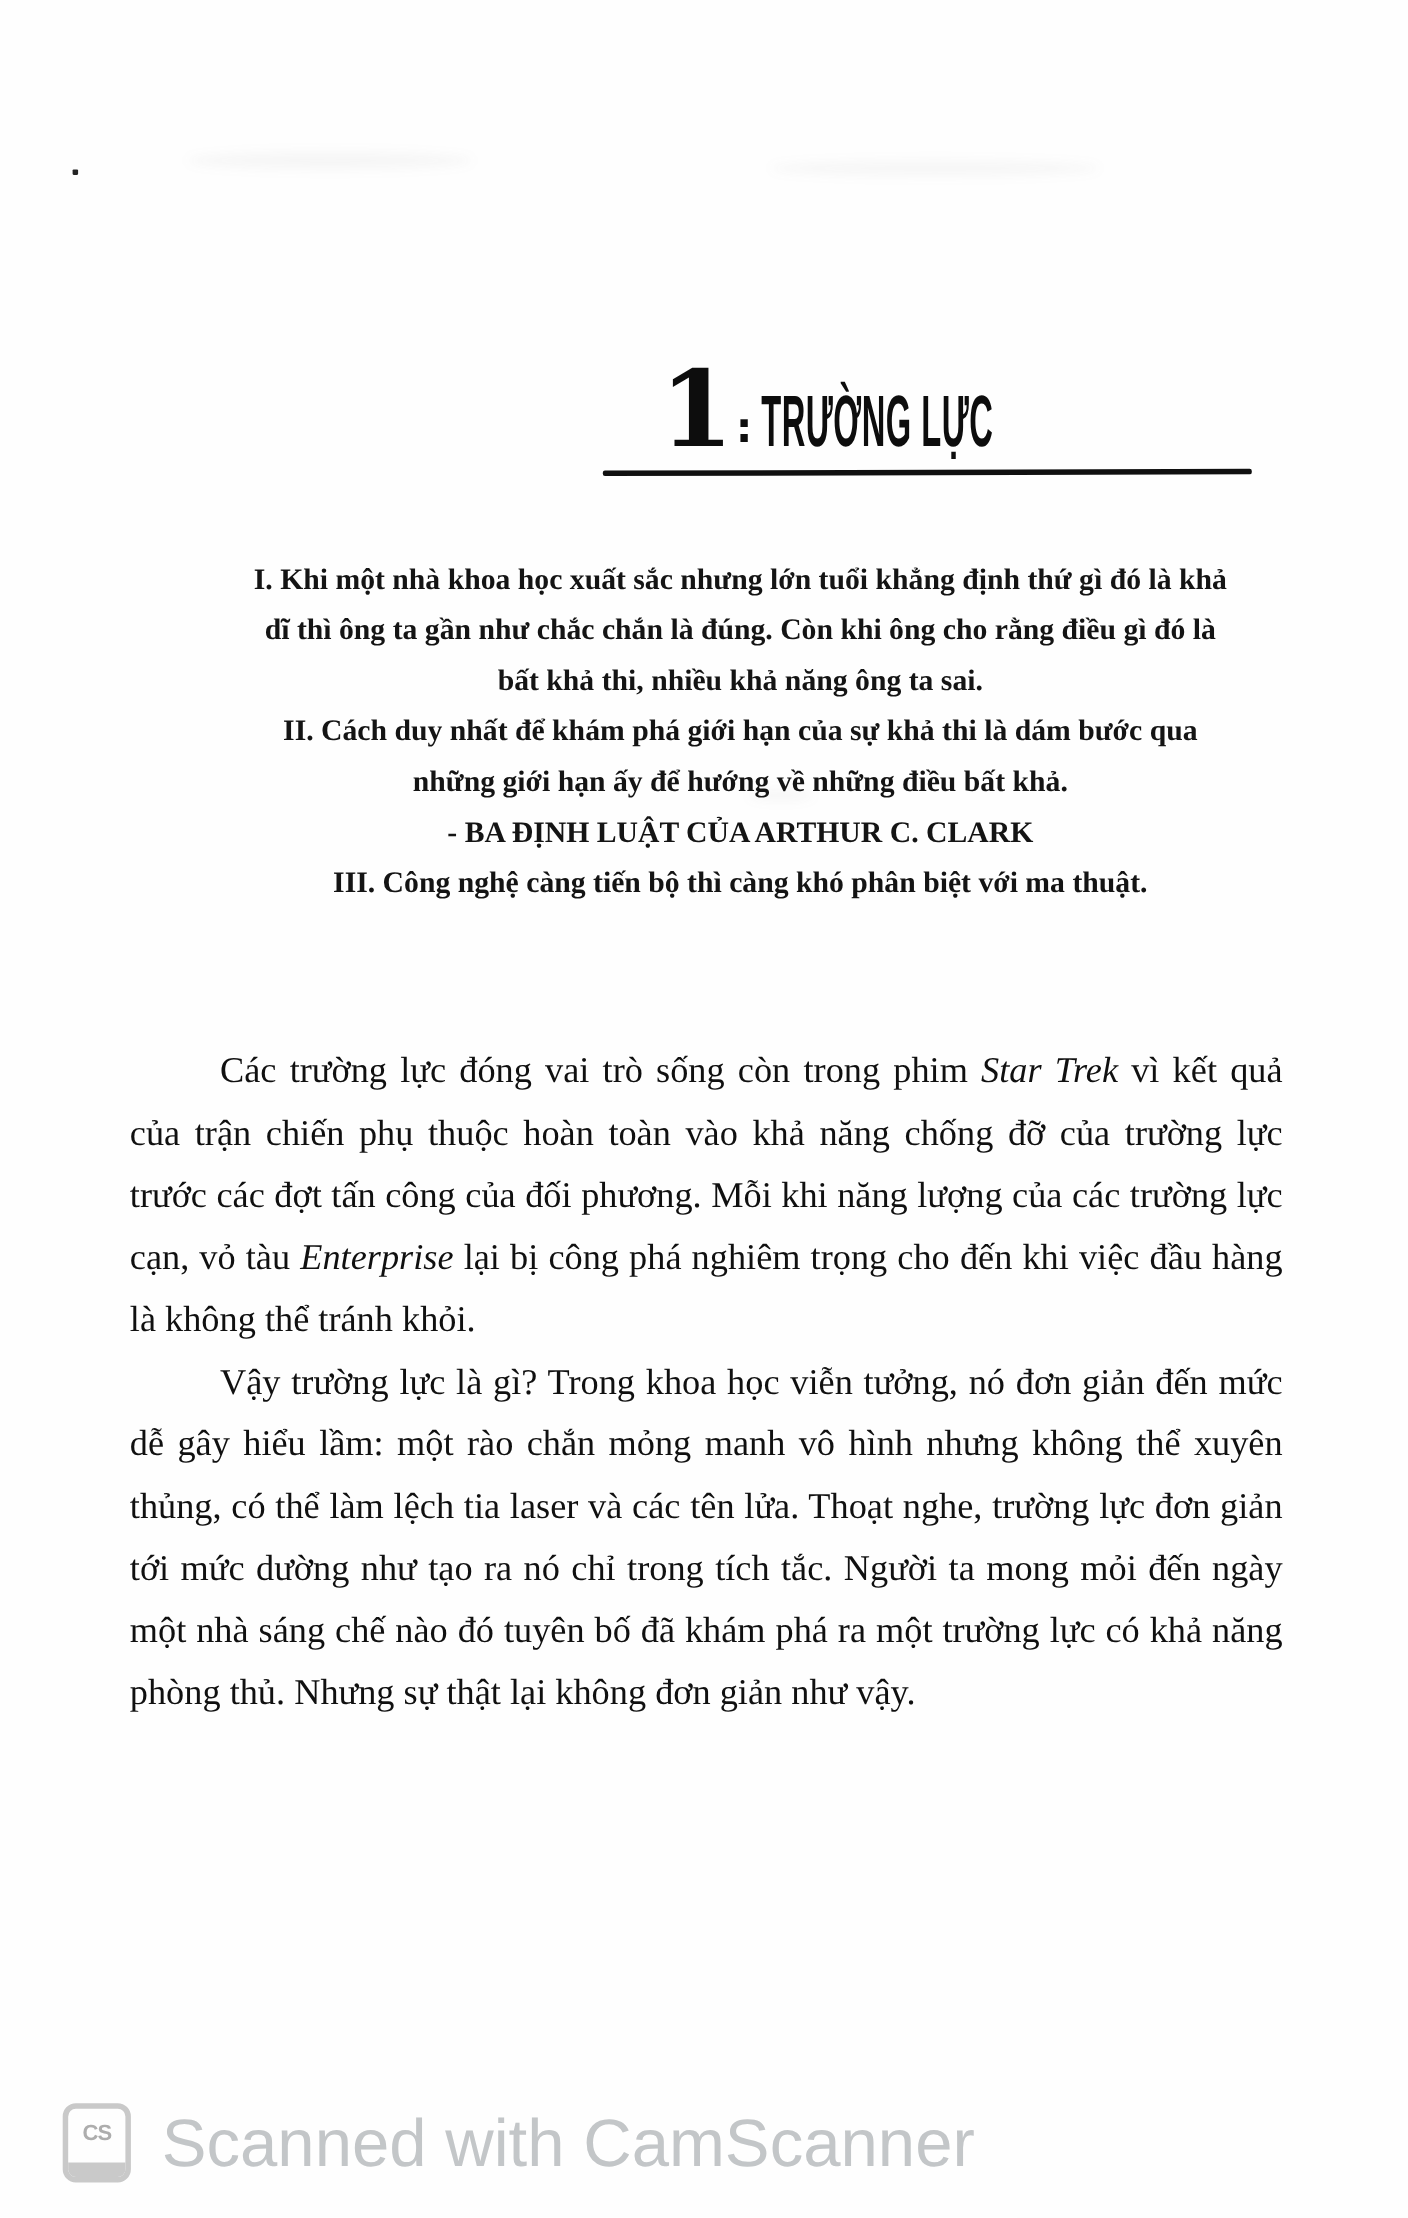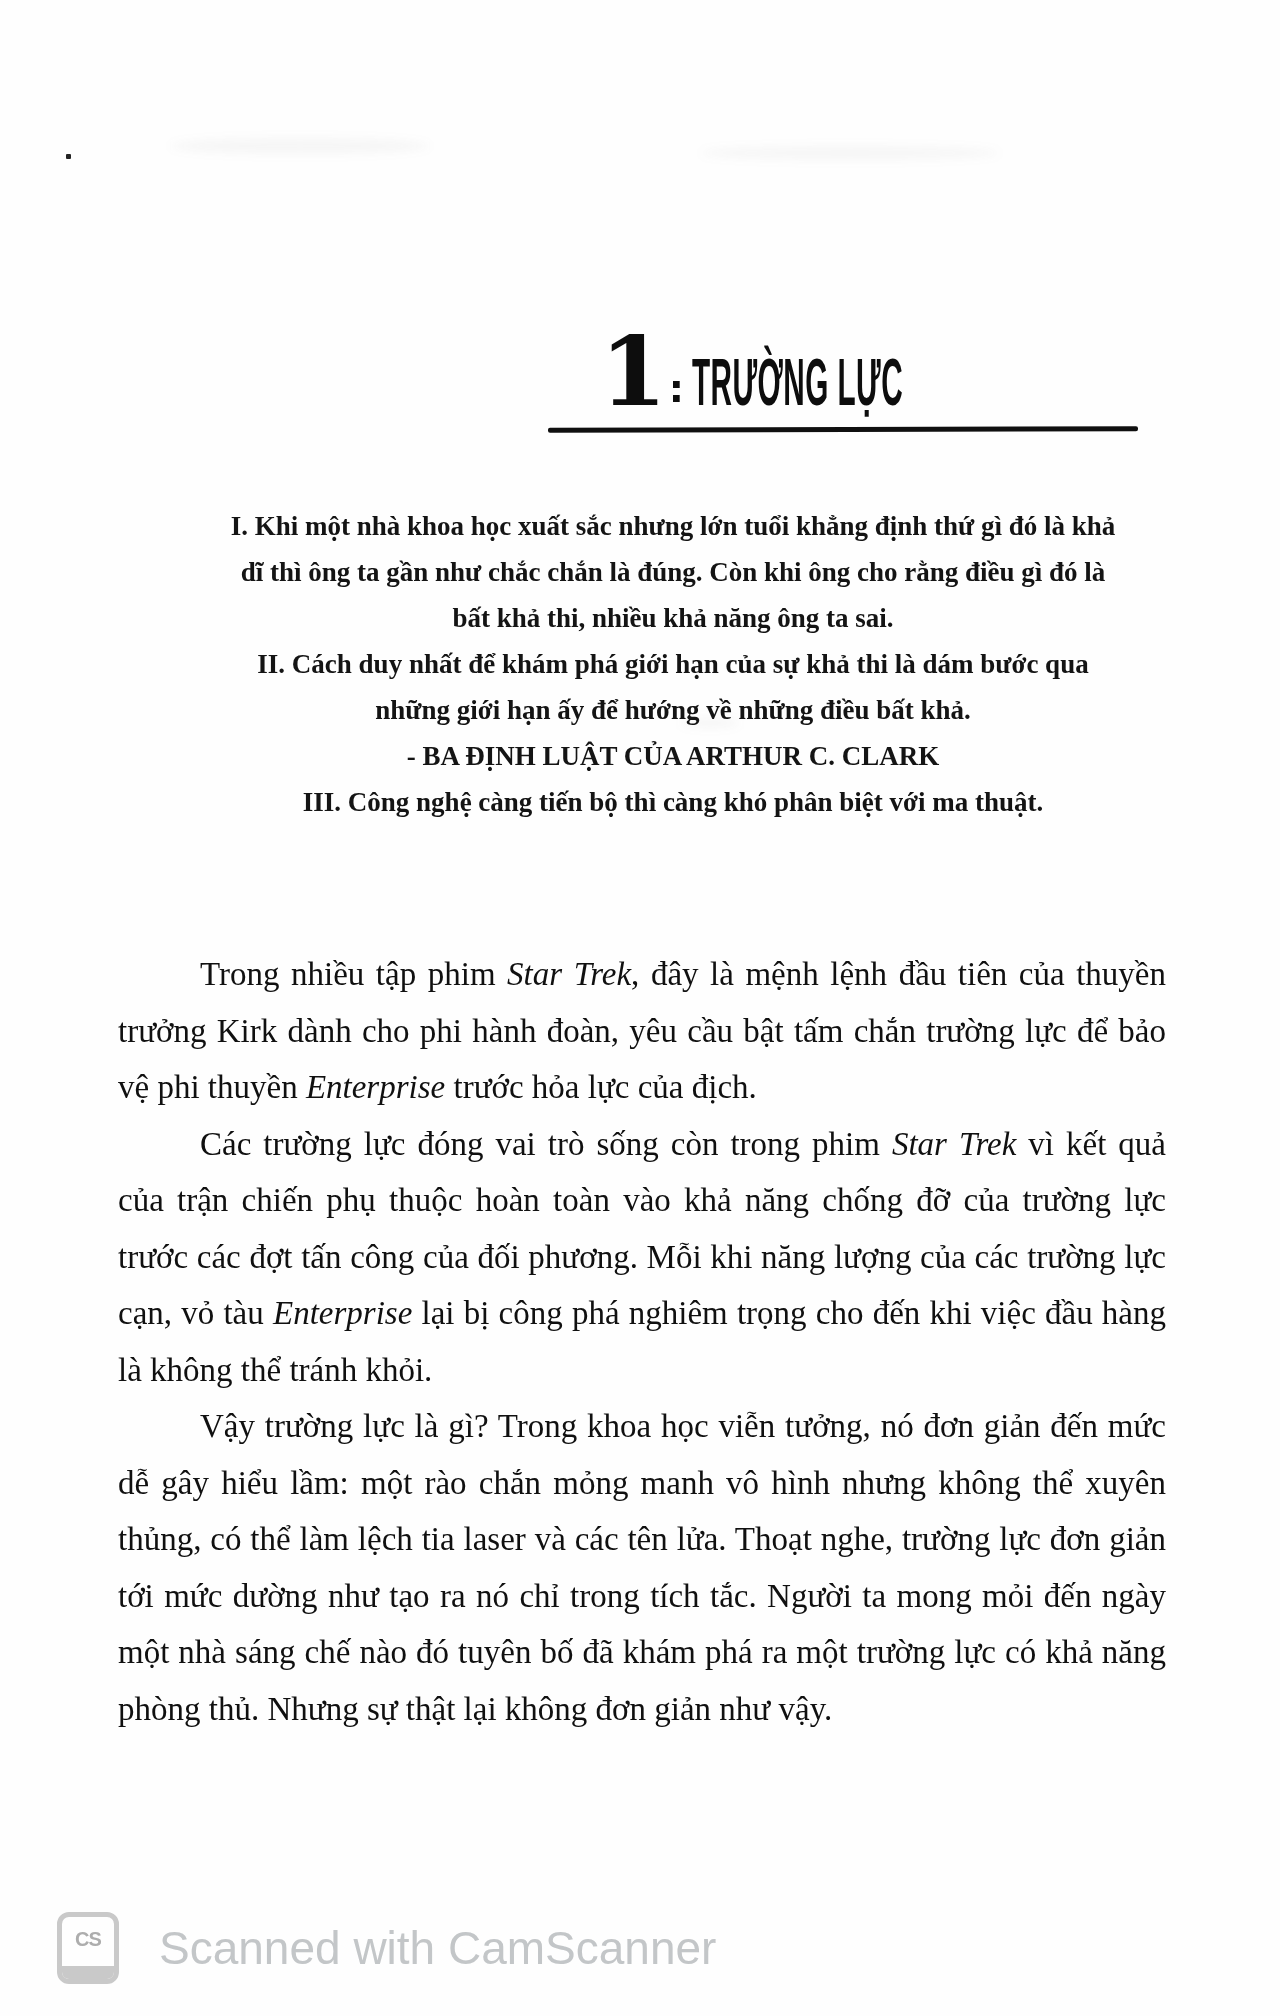--- a/index.html
+++ b/index.html
@@ -90,23 +90,23 @@
   .cs-badge-label{
     font-family:"Liberation Sans", sans-serif;
     font-weight:bold;font-size:20px;line-height:44px;
     letter-spacing:-1px;color:#adadad;
   }
   .cs-badge-strip{
     position:absolute;left:0;right:0;bottom:0;height:13px;
     background:#c9c9c9;border-radius:0 0 7px 7px;
   }
   .watermark-text{
-    margin-left:40px;
+    margin-left:28px;
     font-family:"Liberation Sans", sans-serif;
-    font-size:46px;color:#c3c6c8;
+    font-size:61px;color:#c3c6c8;
     white-space:nowrap;
   }
 </style>
 </head>
 <body>
 
 <div class="page">
 
   <div class="scan-speck"></div>
   <div class="scan-smudge smudge-a"></div>
@@ -124,21 +124,20 @@
     <div class="epigraph-line">I. Khi một nhà khoa học xuất sắc nhưng lớn tuổi khẳng định thứ gì đó là khả</div>
     <div class="epigraph-line">dĩ thì ông ta gần như chắc chắn là đúng. Còn khi ông cho rằng điều gì đó là</div>
     <div class="epigraph-line">bất khả thi, nhiều khả năng ông ta sai.</div>
     <div class="epigraph-line">II. Cách duy nhất để khám phá giới hạn của sự khả thi là dám bước qua</div>
     <div class="epigraph-line">những giới hạn ấy để hướng về những điều bất khả.</div>
     <div class="epigraph-line">- BA ĐỊNH LUẬT CỦA ARTHUR C. CLARK</div>
     <div class="epigraph-line">III. Công nghệ càng tiến bộ thì càng khó phân biệt với ma thuật.</div>
   </div>
 
   <div class="body-text">
-    <p class="indent"><span>Trong nhiều tập phim </span><i>Star Trek</i><span>, đây là mệnh lệnh đầu tiên của thuyền trưởng Kirk dành cho phi hành đoàn, yêu cầu bật tấm chắn trường lực để bảo vệ phi thuyền </span><i>Enterprise</i><span> trước hỏa lực của địch.</span></p>
     <p class="indent"><span>Các trường lực đóng vai trò sống còn trong phim </span><i>Star Trek</i><span> vì kết quả của trận chiến phụ thuộc hoàn toàn vào khả năng chống đỡ của trường lực trước các đợt tấn công của đối phương. Mỗi khi năng lượng của các trường lực cạn, vỏ tàu </span><i>Enterprise</i><span> lại bị công phá nghiêm trọng cho đến khi việc đầu hàng là không thể tránh khỏi.</span></p>
     <p class="indent"><span>Vậy trường lực là gì? Trong khoa học viễn tưởng, nó đơn giản đến mức dễ gây hiểu lầm: một rào chắn mỏng manh vô hình nhưng không thể xuyên thủng, có thể làm lệch tia laser và các tên lửa. Thoạt nghe, trường lực đơn giản tới mức dường như tạo ra nó chỉ trong tích tắc. Người ta mong mỏi đến ngày một nhà sáng chế nào đó tuyên bố đã khám phá ra một trường lực có khả năng phòng thủ. Nhưng sự thật lại không đơn giản như vậy.</span></p>
   </div>
 
   <div class="watermark">
     <div class="cs-badge">
       <span class="cs-badge-label">CS</span>
       <div class="cs-badge-strip"></div>
     </div>
     <div class="watermark-text">Scanned with CamScanner</div>

